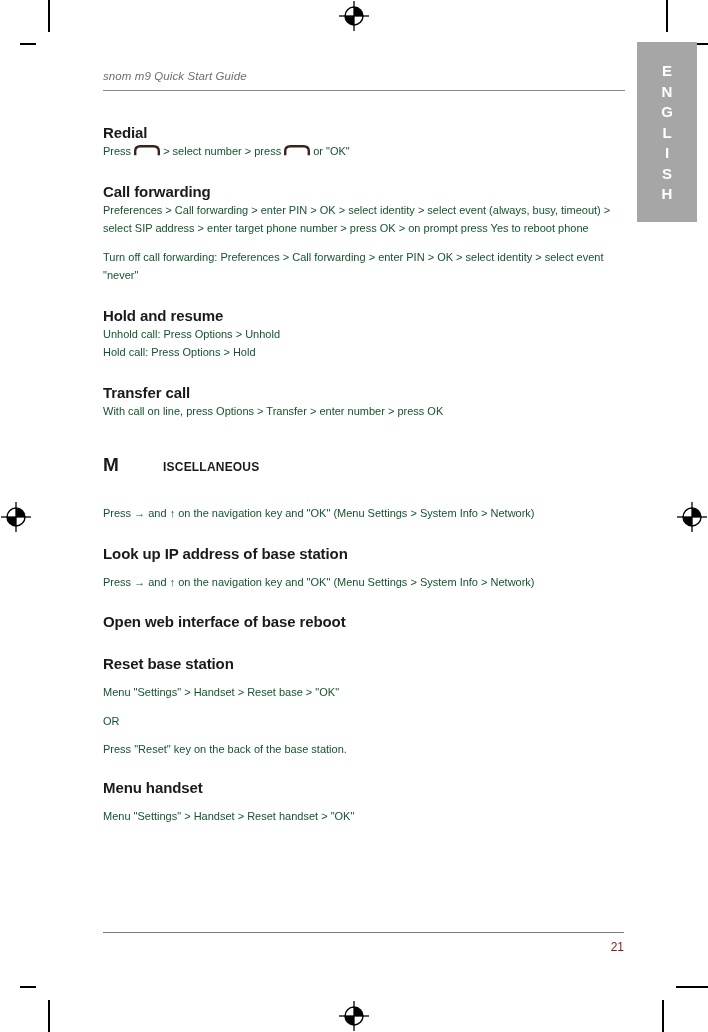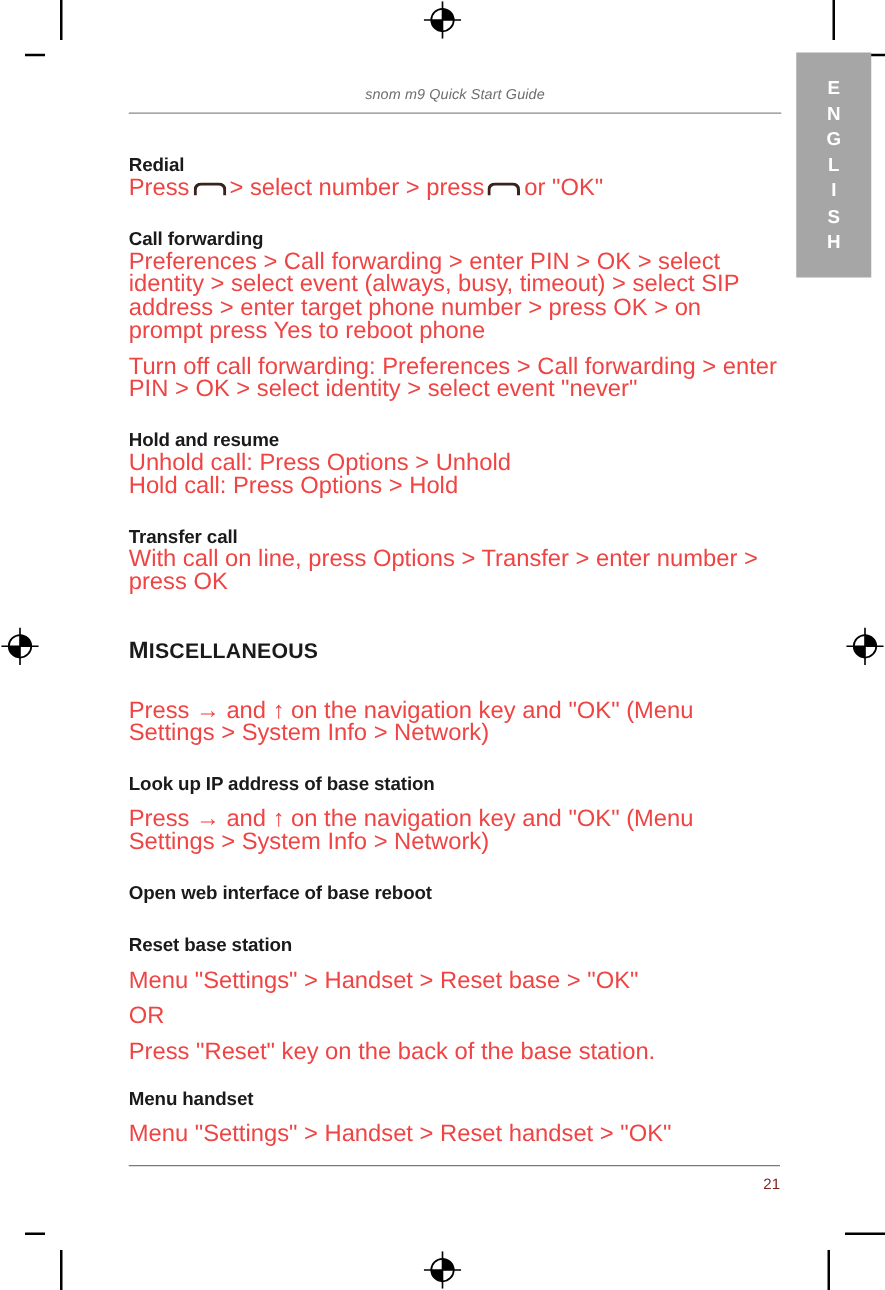--- a/index.html
+++ b/index.html
@@ -52,21 +52,21 @@
     line-height: 20.5px;
     display: block;
   }
 
   
   .header {
     position: absolute;
     left: 103px;
     top: 66px;
     width: 522px;
-    text-align: center;
+    text-align: left;
   }
   .header-title {
     font-style: italic;
     font-size: 11.5px;
     color: #6e6e6e;
     letter-spacing: 0.1px;
   }
   .header-rule {
     position: absolute;
     left: 103px;
@@ -115,27 +115,28 @@
     font-size: 17px;
     font-weight: bold;
     margin: 0;
     color: #1a1a1a;
     letter-spacing: 0.2px;
   }
   h2.chapter-title .first {
     font-size: 19px;
   }
   h2.chapter-title .rest {
-    font-size: 17px;
+    font-size: 12px;
+    margin-left: 44px;
   }
   p.body {
-    font-size: 19px;
+    font-size: 11px;
     line-height: 18.5px;
     margin: 0;
-    color: #ef4444;
+    color: #14532d;
   }
   .block { margin-bottom: 0; }
 
   .sp-10 { height: 10px; }
   .sp-14 { height: 14px; }
   .sp-18 { height: 18px; }
   .sp-20 { height: 20px; }
   .sp-22 { height: 22px; }
   .sp-34 { height: 34px; }
 

